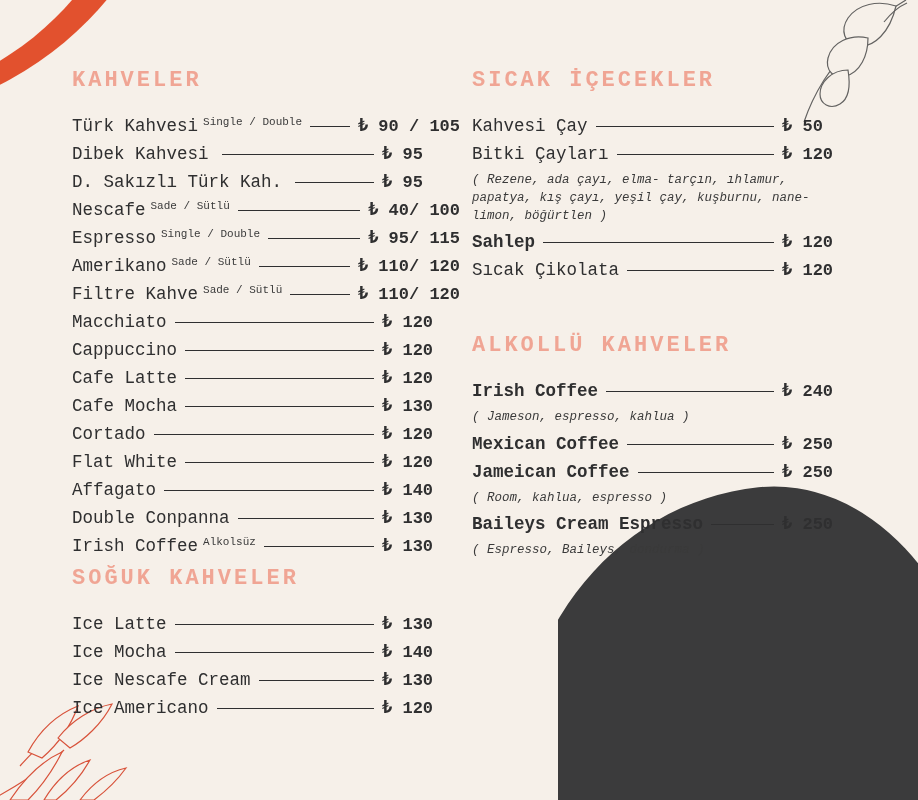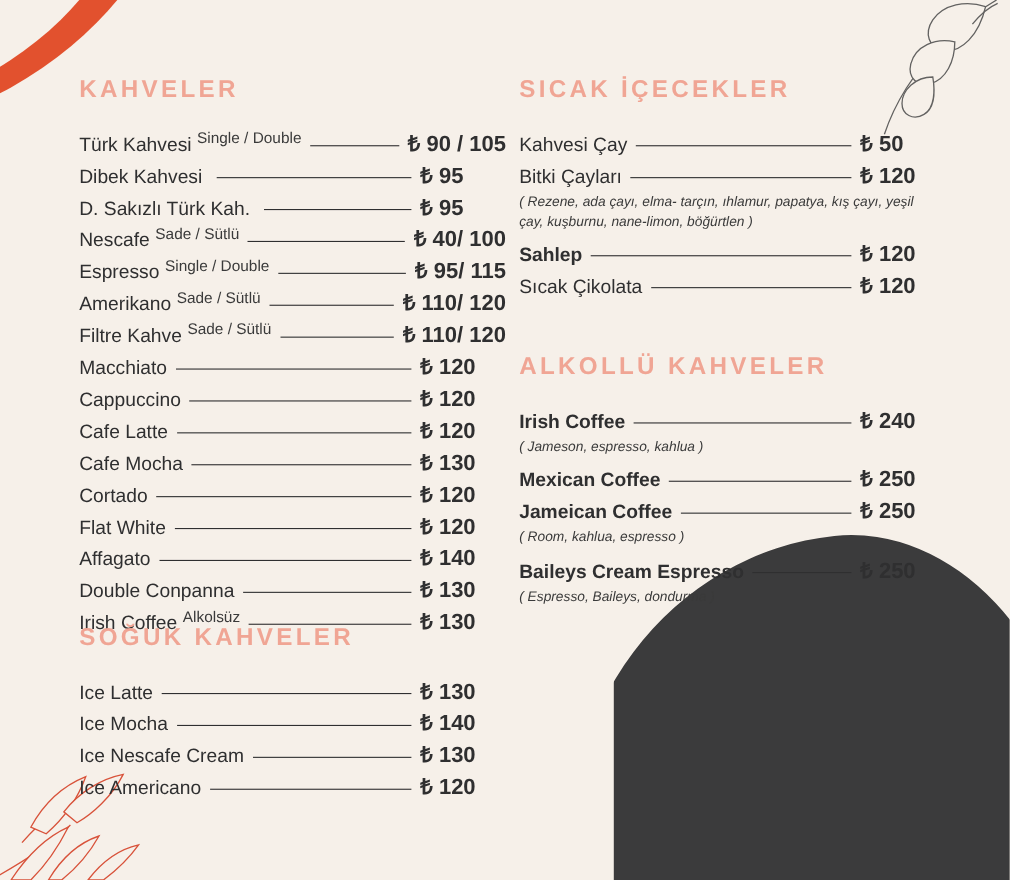--- a/index.html
+++ b/index.html
@@ -53,20 +53,21 @@
     transform: rotate(-6deg);
   }
 
   
   .page {
     position: absolute;
     inset: 0;
   }
   .col {
     position: absolute;
+    font-family: Liberation Mono, monospace;
   }
   .col-left  { left: 72px; top: 68px; width: 388px; }
   .col-right { left: 472px; top: 68px; width: 388px; }
   .col-bottom{ left: 72px; top: 566px; width: 388px; }
 
   h2.section-title {
     font-size: 22px;
     letter-spacing: 3px;
     color: #f0a594;
     font-weight: bold;
@@ -79,39 +80,39 @@
     align-items: baseline;
     margin-bottom: 2px;
     min-height: 26px;
   }
   .item .name {
     font-size: 17.5px;
     color: #2f2f30;
     white-space: nowrap;
   }
   .item .sub {
-    font-size: 14px;
+    font-size: 11px;
     color: #3a3a3a;
     margin-left: 5px;
     white-space: nowrap;
     align-self: flex-start;
     position: relative;
     top: 1px;
   }
   .item .leader {
     flex: 1 1 auto;
     height: 1px;
     background: #2f2f30;
     margin: 0 8px;
     min-width: 16px;
     position: relative;
     top: -4px;
   }
   .item .price {
-    font-size: 20px;
+    font-size: 17px;
     color: #2f2f30;
     font-weight: bold;
     white-space: nowrap;
     text-align: left;
     min-width: 78px;
   }
   .item.bold .name { font-weight: bold; }
   .desc {
     font-size: 12.5px;
     font-style: italic;

